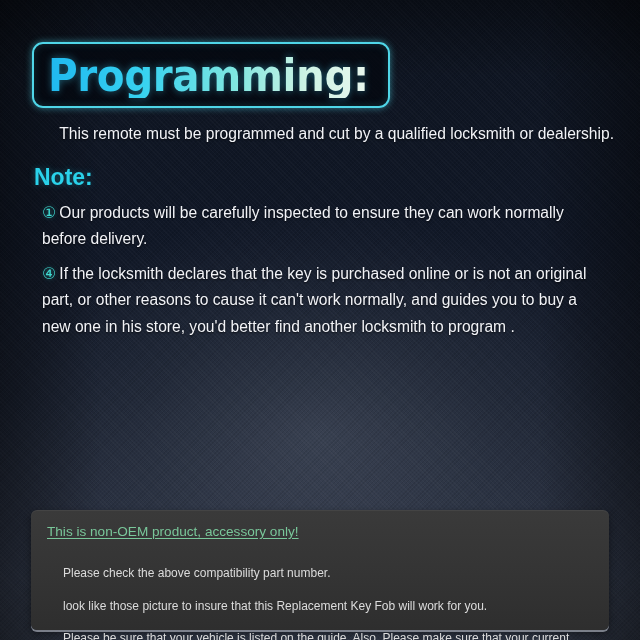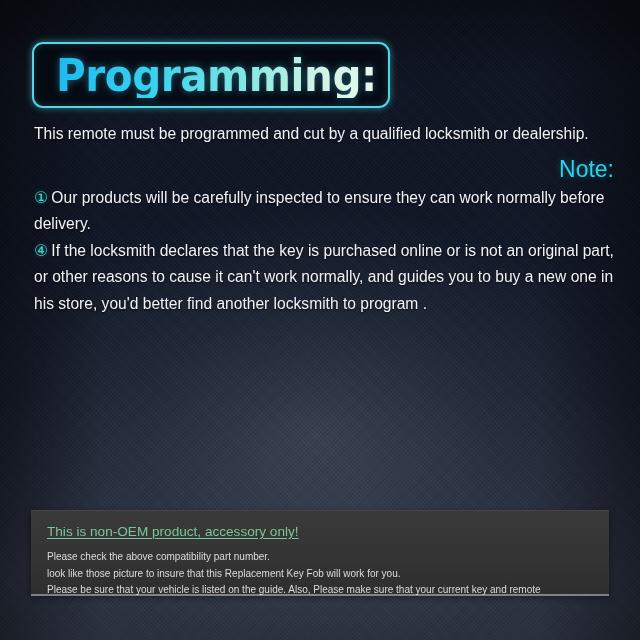--- a/index.html
+++ b/index.html
@@ -55,21 +55,21 @@
     box-sizing: border-box;
     border: 2px solid #4fd6e8;
     border-radius: 11px;
     background: rgba(4,8,16,0.78);
     box-shadow:
       0 0 7px rgba(79,214,232,0.55),
       inset 0 0 9px rgba(79,214,232,0.18);
     display: flex;
     align-items: center;
     justify-content: flex-start;
-    padding-left: 22px;
+    padding-left: 14px;
     overflow: hidden;
   }
   #title-text {
     font-family: "DejaVu Sans", sans-serif;
     font-weight: 700;
     font-size: 45px;
     line-height: 1;
     letter-spacing: -0.5px;
     transform: scaleX(0.90);
     transform-origin: left center;
@@ -87,74 +87,74 @@
     position: absolute;
     left: 34px;
     top: 121px;
     width: 580px;
     color: #f2f3f7;
     font-size: 15.6px;
     line-height: 26.5px;
     text-shadow: 0 1px 2px rgba(0,0,0,0.65);
   }
   .lead {
-    margin: 0 0 6px 0;
+    margin: 0 0 14px 0;
+    text-align: right;
   }
   #note-heading {
     color: #2ad2ea;
     font-size: 23px;
     line-height: 30px;
-    font-weight: 400;
+    font-weight: 700;
     margin: 0 0 1px 0;
     text-shadow: 0 0 6px rgba(42,210,234,0.35);
-    text-align: right;
   }
   .note-item {
-    margin: 0;
+    margin: 8px;
     padding: 0;
     display: block;
   }
   .marker {
     color: #3fd8d0;
     font-family: "DejaVu Sans", sans-serif;
     font-size: 16px;
     margin-right: 3px;
     text-shadow: 0 0 4px rgba(63,216,208,0.45);
   }
 
   
   #disclaimer-panel {
     position: absolute;
     left: 31px;
     top: 510px;
     width: 578px;
-    height: 84px;
+    height: 120px;
     box-sizing: border-box;
-    border-radius: 0;
+    border-radius: 6px;
     background: linear-gradient(180deg, #3a3a3a 0%, #343434 55%, #2e2e2e 100%);
     box-shadow:
       0 2px 0 rgba(205,212,224,0.55),
       0 3px 7px rgba(0,0,0,0.45),
       inset 0 1px 0 rgba(255,255,255,0.05);
     padding: 12px 16px 10px 16px;
   }
   #oem-warning {
     color: #79c79a;
     font-size: 13.6px;
     line-height: 18px;
     text-decoration: underline;
     text-underline-offset: 2px;
     margin: 0 0 8px 0;
     display: inline-block;
   }
   .fine-print {
     color: #dcdcdc;
-    font-size: 10px;
+    font-size: 12px;
     line-height: 16.5px;
-    margin: 0;
+    margin: 16px;
   }
 </style>
 </head>
 <body>
 
 <div id="page">
 
   <div id="texture"></div>
   <div id="vignette"></div>
 

